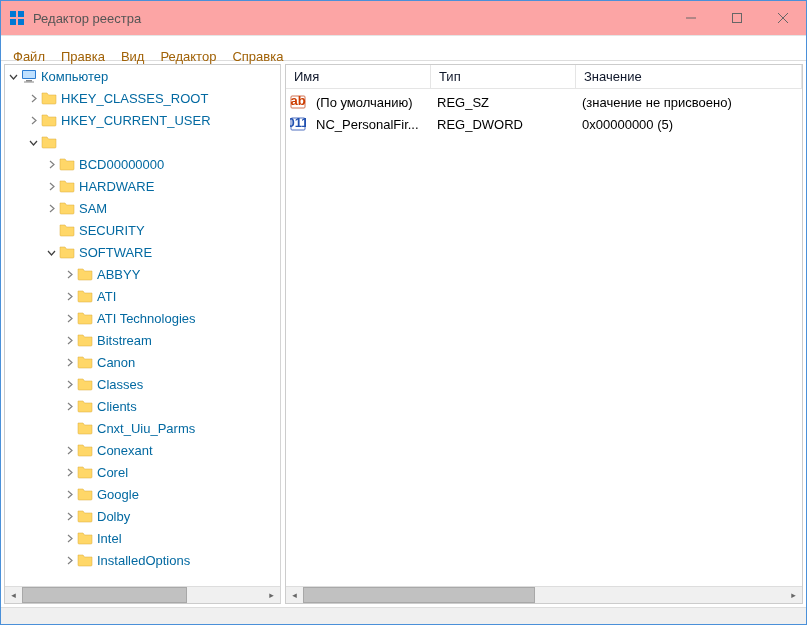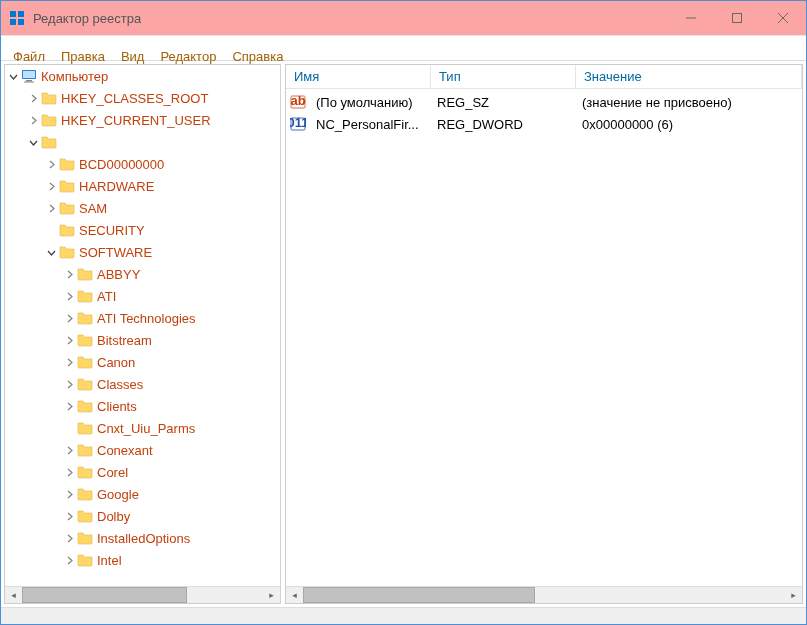--- a/index.html
+++ b/index.html
@@ -23,25 +23,25 @@
     .tree-scroll::-webkit-scrollbar-thumb { background: #c1c1c1; border: 1px solid #a8a8a8; }
     .hscroll { height: 17px; background: #f0f0f0; border-top: 1px solid #ddd; position: absolute; bottom: 0; left: 0; right: 0; display: flex; }
     .hscroll-thumb { background: #c1c1c1; border: 1px solid #a8a8a8; height: 100%; }
     .hscroll-btn { width: 17px; height: 100%; background: #f0f0f0; display: flex; align-items: center; justify-content: center; color: #666; font-size: 9px; }
     
     .tree-row { display: flex; align-items: center; height: 22px; padding-left: 4px; cursor: pointer; white-space: nowrap; }
     .expander { width: 12px; height: 12px; display: inline-flex; align-items: center; justify-content: center; color: #404040; margin-right: 2px; font-size: 10px; cursor: pointer; }
     .expander.open { color: #404040; }
     .expander.spacer { visibility: hidden; }
     .tree-icon { width: 16px; height: 16px; margin-right: 4px; flex-shrink: 0; }
-    .tree-label { color: #c2410c; }
+    .tree-label { color: #0369a1; }
     
     .list-panel { flex: 1; border: 1px solid #ccc; margin: 3px 3px 3px 2px; background: #fff; position: relative; overflow: hidden; }
     .list-header { display: flex; height: 24px; border-bottom: 1px solid #e5e5e5; background: #fff; }
-    .col-head { padding: 4px 8px; border-right: 1px solid #e5e5e5; color: #0369a1; cursor: pointer; }
+    .col-head { padding: 4px 8px; border-right: 1px solid #e5e5e5; color: #0f172a; cursor: pointer; }
     .list-body { padding: 2px 0; }
     .list-row { display: flex; height: 22px; align-items: center; cursor: pointer; justify-content: space-between; }
     .cell { padding: 0 6px; white-space: nowrap; overflow: hidden; text-overflow: ellipsis; }
     .val-icon { width: 16px; height: 16px; margin: 0 4px 0 4px; flex-shrink: 0; }
     
     .statusbar { height: 20px; border-top: 1px solid #ddd; padding: 2px 6px; font-size: 12px; color: #333; background: #f0f0f0; overflow: hidden; white-space: nowrap; }
     
     .folder-icon { fill: #ffd768; stroke: #d8a93a; stroke-width: 0.5; }
   </style>
 </head>
@@ -313,32 +313,32 @@
         </div>
         <div class="tree-row" style="padding-left:58px">
           <span class="expander">
             <svg width="9" height="9" viewBox="0 0 9 9">
               <path d="M3 1 L7 4.5 L3 8" fill="none" stroke="#808080" stroke-width="1.2"></path>
             </svg>
           </span>
           <svg class="tree-icon" viewBox="0 0 16 16">
             <path class="folder-icon" d="M1 3h5l1.5 2H15v8a1 1 0 0 1-1 1H2a1 1 0 0 1-1-1V3z"></path>
           </svg>
+          <span class="tree-label">Intel</span>
+        </div>
+        <div class="tree-row" style="padding-left:58px">
+          <span class="expander">
+            <svg width="9" height="9" viewBox="0 0 9 9">
+              <path d="M3 1 L7 4.5 L3 8" fill="none" stroke="#808080" stroke-width="1.2"></path>
+            </svg>
+          </span>
+          <svg class="tree-icon" viewBox="0 0 16 16">
+            <path class="folder-icon" d="M1 3h5l1.5 2H15v8a1 1 0 0 1-1 1H2a1 1 0 0 1-1-1V3z"></path>
+          </svg>
           <span class="tree-label">InstalledOptions</span>
-        </div>
-        <div class="tree-row" style="padding-left:58px">
-          <span class="expander">
-            <svg width="9" height="9" viewBox="0 0 9 9">
-              <path d="M3 1 L7 4.5 L3 8" fill="none" stroke="#808080" stroke-width="1.2"></path>
-            </svg>
-          </span>
-          <svg class="tree-icon" viewBox="0 0 16 16">
-            <path class="folder-icon" d="M1 3h5l1.5 2H15v8a1 1 0 0 1-1 1H2a1 1 0 0 1-1-1V3z"></path>
-          </svg>
-          <span class="tree-label">Intel</span>
         </div>
       </div>
     <div class="hscroll">
       <div class="hscroll-btn">◂</div>
       <div class="hscroll-thumb" style="width:60%"></div>
       <div style="flex:1"></div>
       <div class="hscroll-btn">▸</div>
     </div>
   </div>
 
@@ -358,21 +358,21 @@
           <div class="cell" style="width:145px">REG_SZ</div>
           <div class="cell" style="flex:1">(значение не присвоено)</div>
         </div>
         <div class="list-row">
           <svg class="val-icon" viewBox="0 0 16 16">
             <rect x="1" y="2" width="14" height="12" rx="1" fill="#fff" stroke="#5070c0" stroke-width="1"></rect>
             <text x="8" y="11" text-anchor="middle" font-size="7" fill="#2050b0" font-weight="bold">011</text>
           </svg>
           <div class="cell" style="width:121px">NC_PersonalFir...</div>
           <div class="cell" style="width:145px">REG_DWORD</div>
-          <div class="cell" style="flex:1">0x00000000 (6)</div>
+          <div class="cell" style="flex:1">0x00000000 (5)</div>
         </div>
       </div>
     <div class="hscroll">
       <div class="hscroll-btn">◂</div>
       <div class="hscroll-thumb" style="width:45%"></div>
       <div style="flex:1"></div>
       <div class="hscroll-btn">▸</div>
     </div>
   </div>
 </div>

